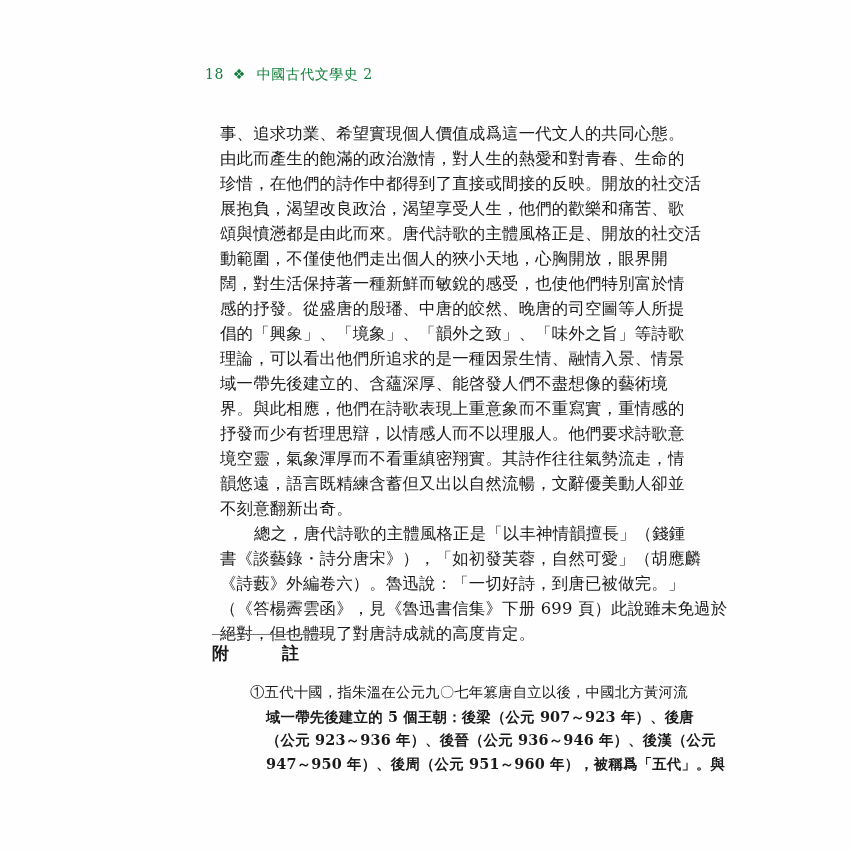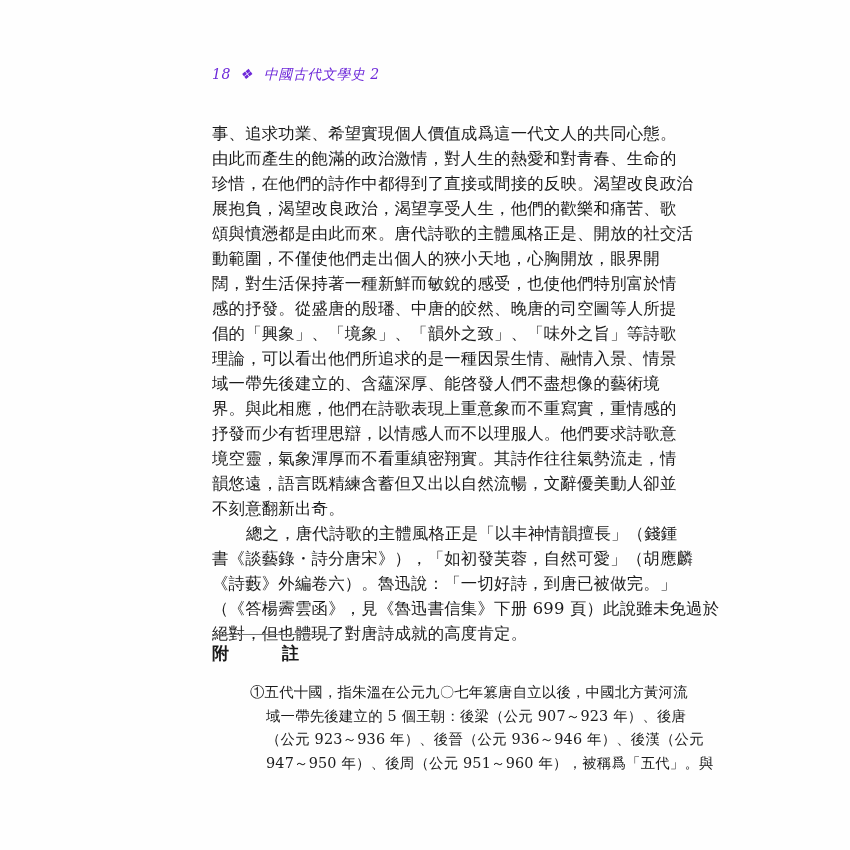--- a/index.html
+++ b/index.html
@@ -16,27 +16,26 @@
     color: #1a1a1a;
   }
   .page {
     position: absolute;
     left: 0; top: 0;
     width: 850px; height: 850px;
     background: #fefefe;
   }
   .running-head {
     position: absolute;
-    left: 212px;
+    left: 205px;
     top: 66px;
     font-size: 14px;
     letter-spacing: 0.5px;
-    color: #6d28d9;
+    color: #15803d;
     white-space: nowrap;
-    font-style: italic;
   }
   .running-head .ornament {
     display: inline-block;
     margin: 0 6px 0 4px;
     font-size: 14px;
   }
   .body-text {
     position: absolute;
     left: 212px;
     top: 121px;
@@ -44,20 +43,21 @@
   }
   .line {
     height: 25px;
     line-height: 25px;
     font-size: 16.4px;
     white-space: nowrap;
     overflow: visible;
     letter-spacing: 0.2px;
     text-align: justify;
     text-align-last: justify;
+    margin-left: 8px;
   }
   .line.last {
     text-align-last: left;
   }
   .line.indent {
     padding-left: 34px;
   }
   .rule {
     position: absolute;
     left: 212px;
@@ -86,37 +86,38 @@
     height: 23.5px;
     line-height: 23.5px;
     font-size: 14.4px;
     white-space: nowrap;
     text-align: justify;
     text-align-last: justify;
     letter-spacing: 0.2px;
   }
   .note-line.cont {
     padding-left: 16px;
+    font-weight: bold;
   }
 </style>
 </head>
 <body>
 
 <div class="page">
 
   <div class="running-head">
     <span>18</span>
     <span class="ornament">❖</span>
     <span>中國古代文學史 2</span>
   </div>
 
   <div class="body-text">
     <div class="line">事、追求功業、希望實現個人價值成爲這一代文人的共同心態。</div>
     <div class="line">由此而產生的飽滿的政治激情，對人生的熱愛和對青春、生命的</div>
-    <div class="line">珍惜，在他們的詩作中都得到了直接或間接的反映。渴望改良政治</div>
+    <div class="line">珍惜，在他們的詩作中都得到了直接或間接的反映。開放的社交活</div>
     <div class="line">展抱負，渴望改良政治，渴望享受人生，他們的歡樂和痛苦、歌</div>
     <div class="line">頌與憤懣都是由此而來。唐代詩歌的主體風格正是、開放的社交活</div>
     <div class="line">動範圍，不僅使他們走出個人的狹小天地，心胸開放，眼界開</div>
     <div class="line">闊，對生活保持著一種新鮮而敏銳的感受，也使他們特別富於情</div>
     <div class="line">感的抒發。從盛唐的殷璠、中唐的皎然、晚唐的司空圖等人所提</div>
     <div class="line">倡的「興象」、「境象」、「韻外之致」、「味外之旨」等詩歌</div>
     <div class="line">理論，可以看出他們所追求的是一種因景生情、融情入景、情景</div>
     <div class="line">域一帶先後建立的、含蘊深厚、能啓發人們不盡想像的藝術境</div>
     <div class="line">界。與此相應，他們在詩歌表現上重意象而不重寫實，重情感的</div>
     <div class="line">抒發而少有哲理思辯，以情感人而不以理服人。他們要求詩歌意</div>

